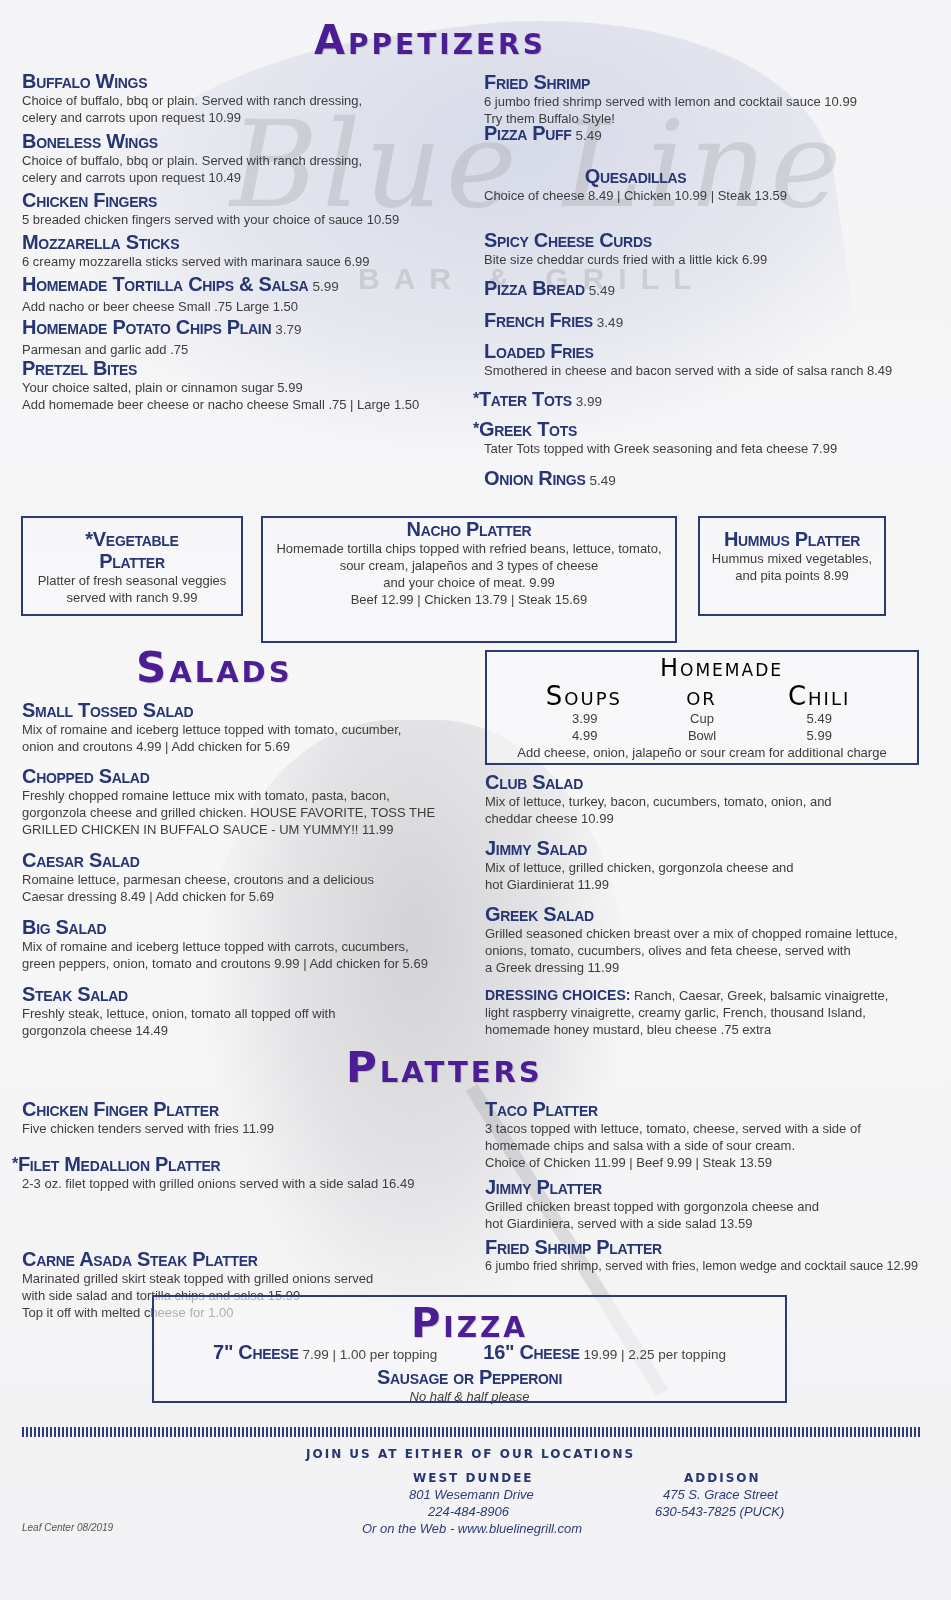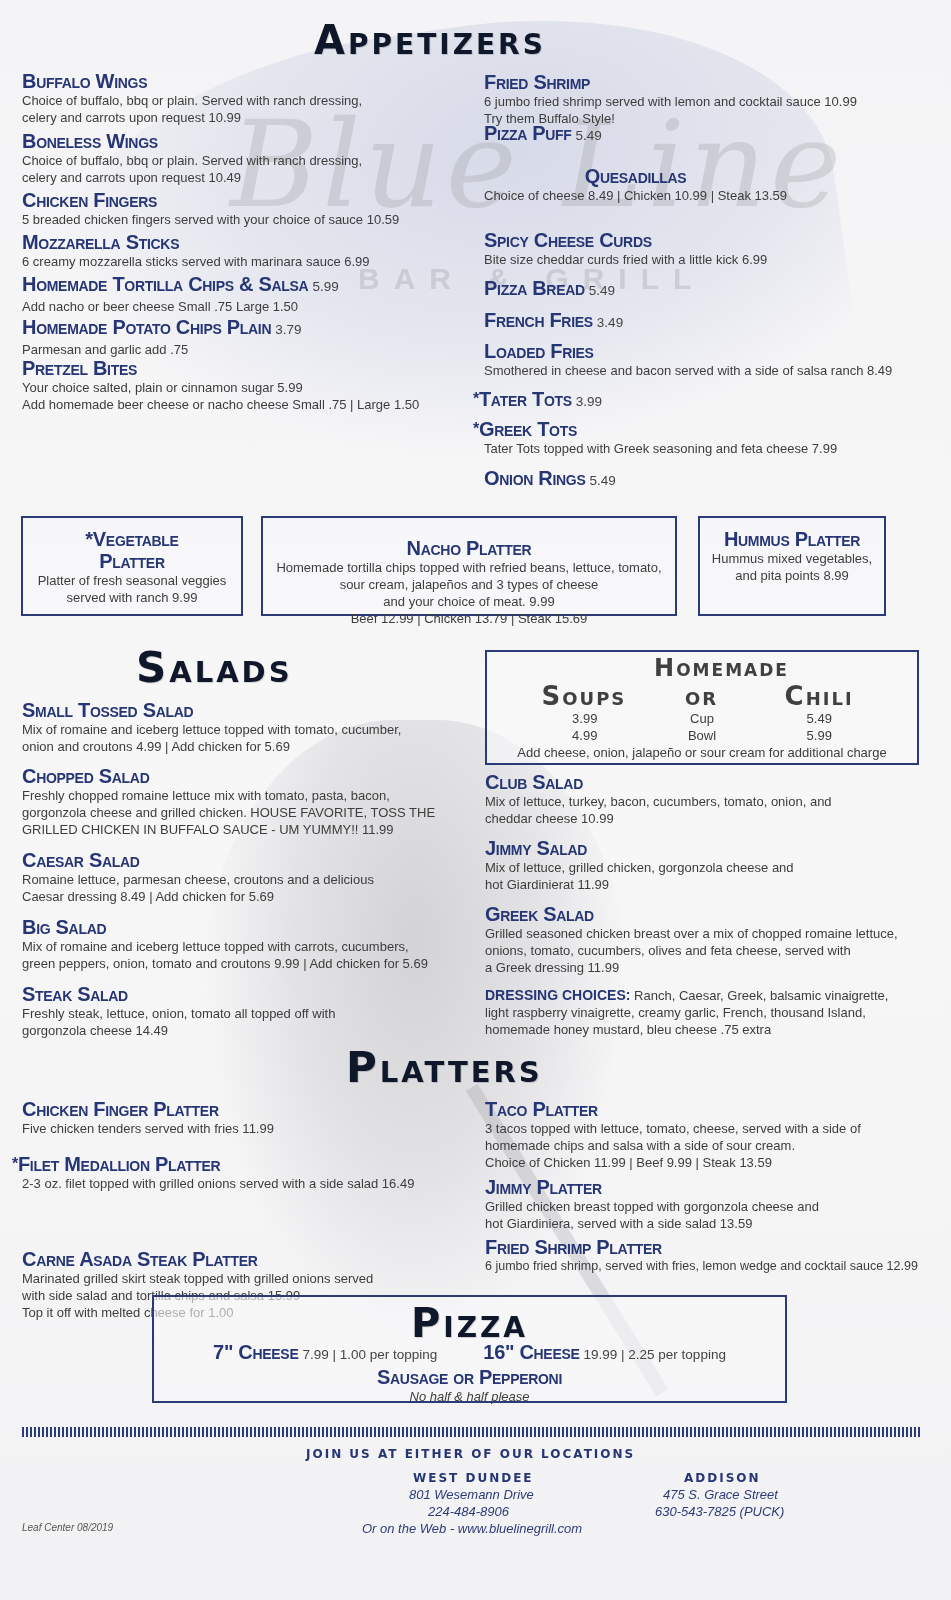--- a/index.html
+++ b/index.html
@@ -36,21 +36,21 @@
     pointer-events: none;
   }
   .bg-stick {
     position: absolute; left: 560px; top: 1060px; width: 14px; height: 360px;
     background: rgba(130,130,140,0.22); transform: rotate(-32deg); pointer-events: none;
   }
 
   
   .sec-title {
     position: absolute; font-family: "DejaVu Sans", sans-serif; font-weight: bold;
-    color: #0f172a; font-variant: small-caps; letter-spacing: 3px; line-height: 1;
+    color: #4c1d95; font-variant: small-caps; letter-spacing: 3px; line-height: 1;
     text-shadow: 1px 1px 0 rgba(0,0,0,0.15);
   }
 
   
   .item { position: absolute; }
   .item-name {
     font-family: "Liberation Sans", sans-serif; font-weight: bold; font-variant: small-caps;
     color: #263574; font-size: 20px; line-height: 22px; letter-spacing: -0.3px;
   }
   .item-name .price { font-variant: normal; font-weight: normal; color: #444; font-size: 13.5px; letter-spacing: 0; margin-left: 4px; }
@@ -59,21 +59,21 @@
 
   .box {
     position: absolute; border: 2px solid #2d3a78; background: rgba(248,248,250,0.6);
     text-align: center;
   }
   .box-title { font-weight: bold; font-variant: small-caps; color: #263574; font-size: 20px; line-height: 22px; letter-spacing: -0.3px; }
   .box-desc { font-size: 13px; line-height: 17px; color: #3d3d3d; }
 
   .soup-row { display: flex; justify-content: space-between; padding: 0 40px 0 40px; }
   .soup-row span { width: 33%; text-align: center; }
-  .soup-head { font-family: "DejaVu Sans", sans-serif; font-weight: bold; color: #404040; font-variant: small-caps; letter-spacing: 2px; padding-left: 39px; }
+  .soup-head { font-family: "DejaVu Sans", sans-serif; font-weight: normal; color: #000000; font-variant: small-caps; letter-spacing: 2px; padding-left: 39px; }
 
   .dressing-label { font-weight: bold; color: #263574; font-size: 14px; }
 
   .divider {
     position: absolute; left: 22px; top: 1427px; width: 900px; height: 10px;
     background: repeating-linear-gradient(90deg, #2d3a78 0px, #2d3a78 2px, transparent 2px, transparent 4px);
   }
   .foot-head { position: absolute; font-family: "DejaVu Sans", sans-serif; font-weight: bold; color: #263574; font-size: 12px; letter-spacing: 2px; }
   .foot-line { position: absolute; font-style: italic; font-size: 13px; color: #2d3a78; white-space: nowrap; }
 </style>
@@ -156,21 +156,21 @@
 <div class="item" style="left:484px; top:467px;">
   <div class="item-name"><span>Onion Rings</span><span class="price">5.49</span></div>
 </div>
 
 <div class="box" style="left:21px; top:516px; width:222px; height:100px; padding-top:10px;">
   <div class="box-title">*Vegetable</div>
   <div class="box-title">Platter</div>
   <div class="box-desc">Platter of fresh seasonal veggies</div>
   <div class="box-desc">served with ranch 9.99</div>
 </div>
-<div class="box" style="left:261px; top:516px; width:416px; height:100px; padding-top:19px;">
+<div class="box" style="left:261px; top:516px; width:416px; height:127px; padding-top:0;">
   <div class="box-title">Nacho Platter</div>
   <div class="box-desc">Homemade tortilla chips topped with refried beans, lettuce, tomato,</div>
   <div class="box-desc">sour cream, jalapeños and 3 types of cheese</div>
   <div class="box-desc">and your choice of meat. 9.99</div>
   <div class="box-desc">Beef 12.99  |  Chicken 13.79  |  Steak 15.69</div>
 </div>
 <div class="box" style="left:698px; top:516px; width:188px; height:100px; padding-top:10px;">
   <div class="box-title">Hummus Platter</div>
   <div class="box-desc">Hummus mixed vegetables,</div>
   <div class="box-desc">and pita points 8.99</div>

